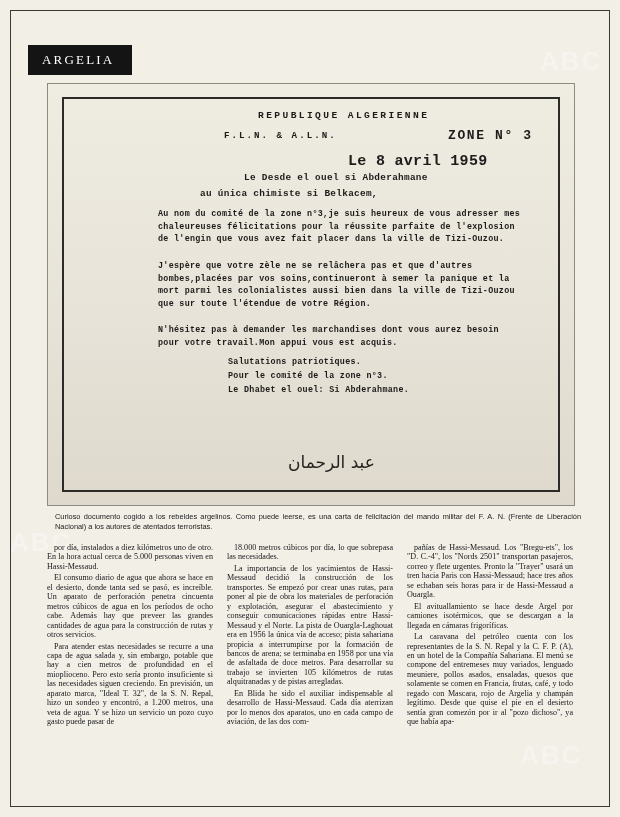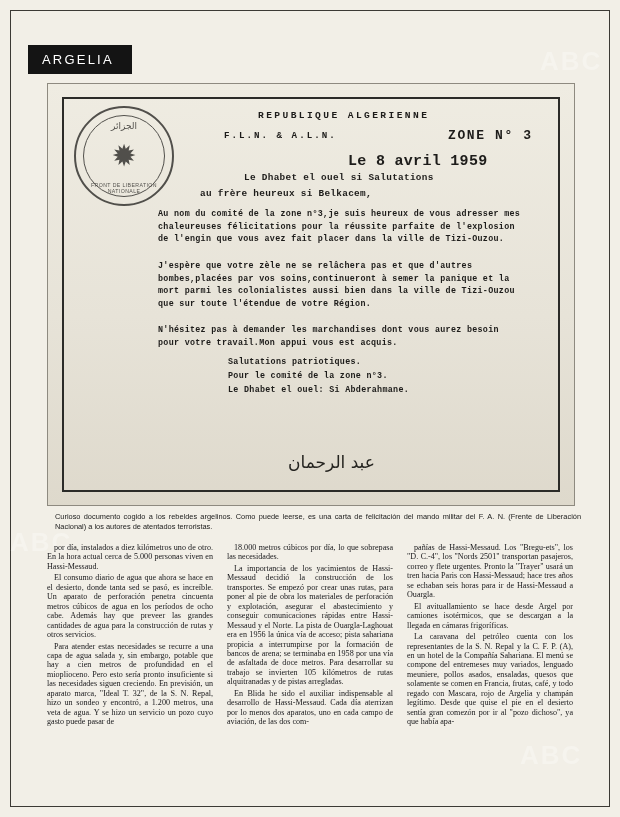--- a/index.html
+++ b/index.html
@@ -8,21 +8,21 @@
   .inner-frame{position:absolute;left:10px;top:10px;right:10px;bottom:10px;border:1px solid #3c3a35;}
 
   
   .wm{position:absolute;font-family:"Liberation Sans",sans-serif;font-weight:bold;color:rgba(255,255,255,0.30);letter-spacing:2px;pointer-events:none;}
   .wm-1{top:46px;left:540px;font-size:26px;}
   .wm-2{top:527px;left:10px;font-size:26px;}
   .wm-3{top:740px;left:520px;font-size:26px;}
 
   
   .country-tab{position:absolute;left:28px;top:45px;background:#141414;color:#ffffff;
-     font-family:Liberation Sans, sans-serif;font-size:13px;letter-spacing:2.2px;
+     font-family:Liberation Serif, serif;font-size:13px;letter-spacing:2.2px;
      padding:7px 18px 7px 14px;}
 
   
   .doc-photo{position:absolute;left:47px;top:83px;width:526px;height:421px;background:#e9e6dd;
      border:1px solid #8e8a80;overflow:hidden;}
   .doc-inner{position:absolute;left:14px;top:13px;right:14px;bottom:13px;border:2px solid #2b2b28;}
   .doc-paper{position:absolute;inset:0;background:
      linear-gradient(180deg,#efece2 0%,#e7e3d8 55%,#ded9cc 100%);}
   .typed{position:absolute;color:#1d1c1a;font-family:"Liberation Mono",monospace;
      font-size:8.4px;line-height:12.6px;letter-spacing:0.3px;font-weight:bold;}
@@ -71,32 +71,27 @@
   <div class="wm wm-1">ABC</div>
   <div class="wm wm-2">ABC</div>
   <div class="wm wm-3">ABC</div>
 
   <div class="country-tab">ARGELIA</div>
 
   <div class="doc-photo">
     <div class="doc-paper"></div>
     <div class="doc-inner"></div>
 
-    <div class="stamp">
-      <div class="stamp-top">الجزائر</div>
-      <div class="stamp-star">✹</div>
-      <div class="stamp-bot">FRONT DE LIBERATION NATIONALE</div>
-    </div>
 
     <div class="typed ttl1">REPUBLIQUE   ALGERIENNE</div>
     <div class="typed ttl2">F.L.N.  &amp;  A.L.N.</div>
     <div class="typed zone">ZONE N° 3</div>
     <div class="typed dateline">Le 8 avril 1959</div>
-    <div class="typed addr1">Le Dhabet el ouel  si Salutations</div>
-    <div class="typed addr2">au frère heureux  si Belkacem,</div>
+    <div class="typed addr1">Le Desde el ouel  si Abderahmane</div>
+    <div class="typed addr2">au única chimiste  si Belkacem,</div>
     <div class="typed body-1">Au nom du comité de la zone n°3,je suis heureux de vous adresser mes chaleureuses félicitations pour la réussite parfaite de l'explosion de l'engin que vous avez fait placer dans la ville de Tizi-Ouzou.</div>
     <div class="typed body-2">J'espère que votre zèle ne se relâchera pas et que d'autres bombes,placées par vos soins,continueront à semer la panique et la mort parmi les colonialistes aussi bien dans la ville de Tizi-Ouzou que sur toute l'étendue de votre Région.</div>
     <div class="typed body-3">N'hésitez pas à demander les marchandises dont vous aurez besoin pour votre travail.Mon appui vous est acquis.</div>
     <div class="typed sign-1">Salutations patriotiques.</div>
     <div class="typed sign-2">Pour le comité de la zone n°3.</div>
     <div class="typed sign-3">Le Dhabet el ouel: Si Abderahmane.</div>
     <div class="arabic">عبد الرحمان</div>
   </div>
 
   <div class="caption">Curioso documento cogido a los rebeldes argelinos. Como puede leerse, es una carta de felicitación del mando militar del F. A. N. (Frente de Liberación Nacional) a los autores de atentados terroristas.</div>

